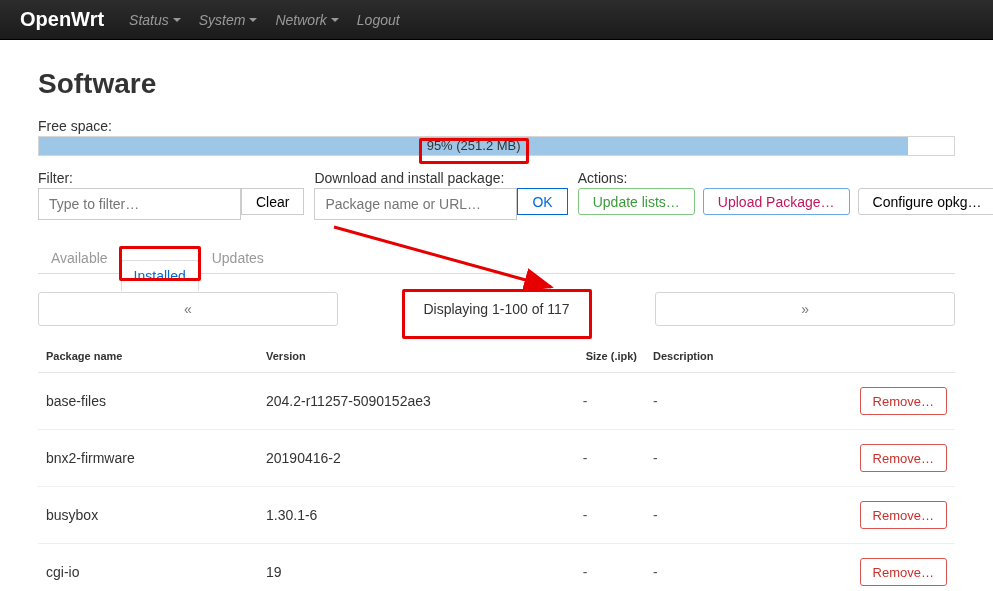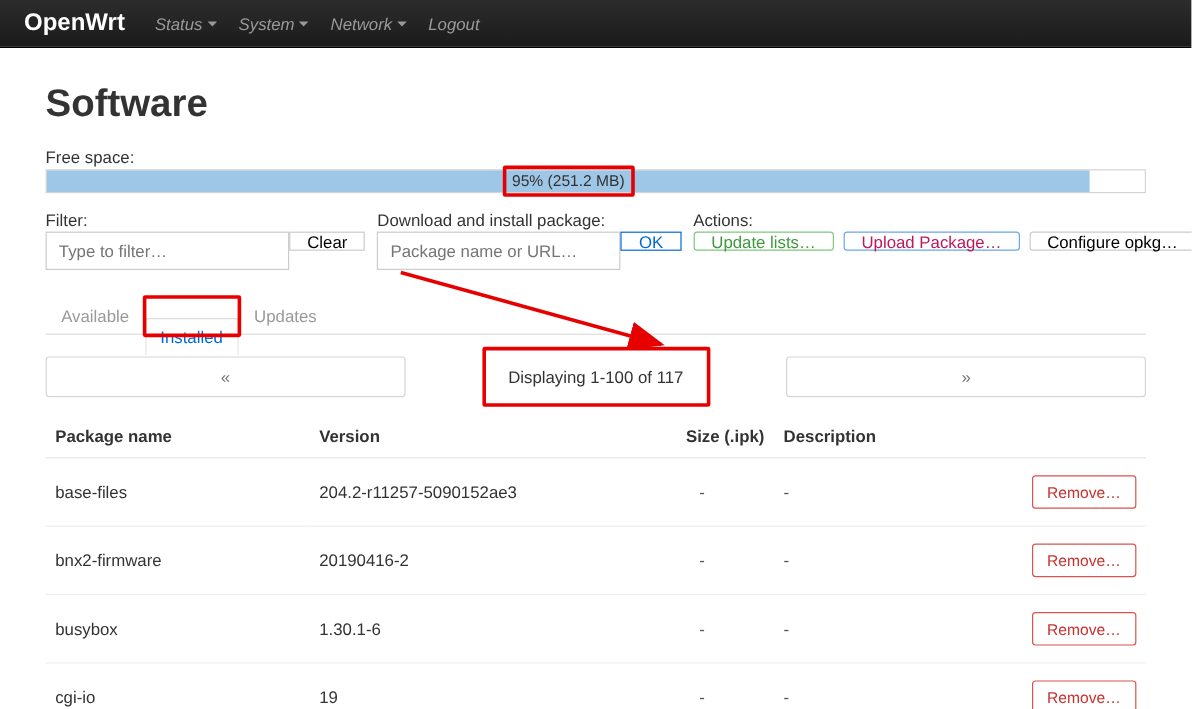--- a/index.html
+++ b/index.html
@@ -38,21 +38,21 @@
     display: inline-block;
     width: 0; height: 0;
     border-left: 4px solid transparent;
     border-right: 4px solid transparent;
     border-top: 4px solid #999;
   }
   .container {
     padding: 20px 38px;
   }
   h1 {
-    font-size: 32px;
+    font-size: 28px;
     font-weight: 600;
     margin: 8px 0 18px 0;
   }
   .label-top { font-size: 14px; margin-bottom: 2px; }
   .progress-outer {
     width: 100%;
     height: 20px;
     border: 1px solid #d5d5d5;
     background: #fff;
     display: flex;
@@ -79,21 +79,21 @@
   .input-row { display:flex; }
   input[type=text] {
     height: 32px;
     border: 1px solid #ccc;
     padding: 0 10px;
     font-size: 14px;
     flex:1;
     border-radius: 0;
   }
   .btn {
-    height: 16px;
+    height: 27px;
     padding: 0 14px;
     border: 1px solid #ccc;
     background: #fff;
     cursor: pointer;
     font-size: 14px;
     white-space: nowrap;
   }
   .btn.ok { color:#0069d9; border-color:#0069d9; }
   .btn.green { color:#3c9a3c; border-color:#7fc77f; border-radius:3px; }
   .btn.blue { color:#be185d; border-color:#6aa8e8; border-radius:3px; }
@@ -148,21 +148,21 @@
   }
   table {
     width:100%;
     border-collapse:collapse;
   }
   th {
     text-align:left;
     font-weight:600;
     padding:10px 8px;
     border-bottom:1px solid #e5e5e5;
-    font-size:14px;
+    font-size:11px;
   }
   td {
     padding:14px 8px;
     border-bottom:1px solid #eee;
     font-size:14px;
     vertical-align:middle;
   }
   td.action-cell { text-align:right; width:110px;text-decoration:underline; }
   td.size-cell { text-align:center; width:100px; color:#555;}
   th.size-h { text-align:right; width:120px;}

